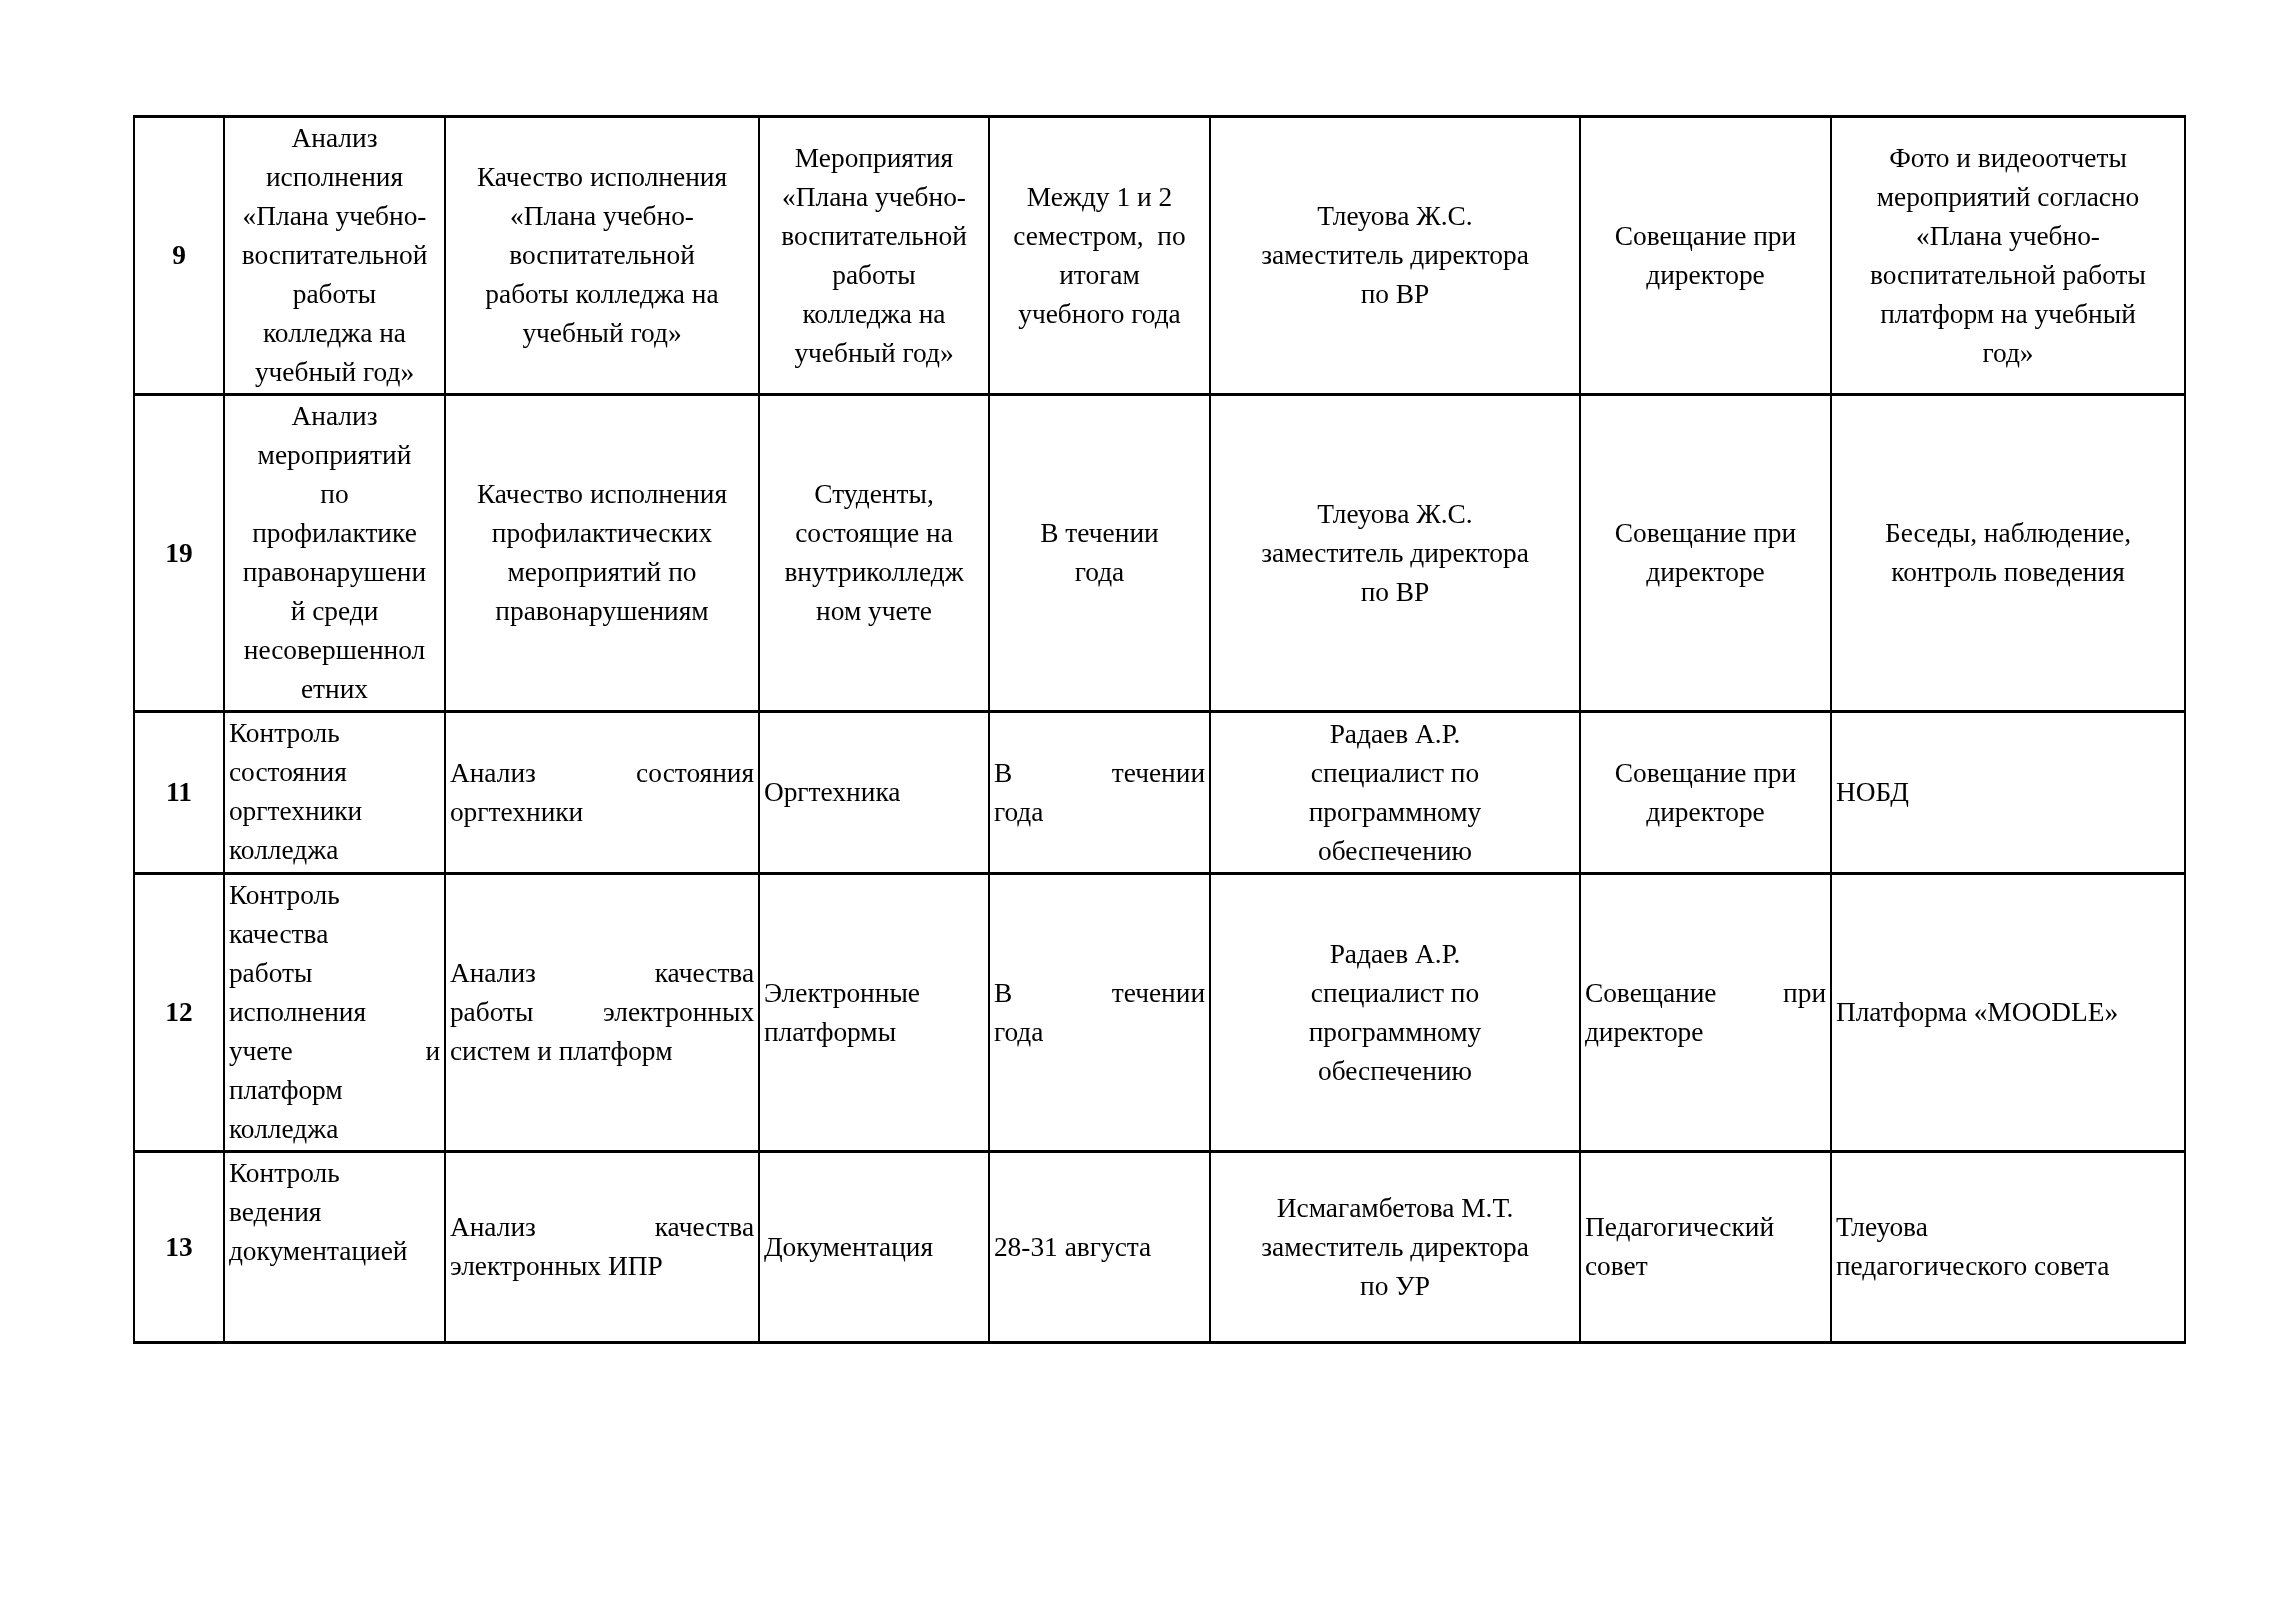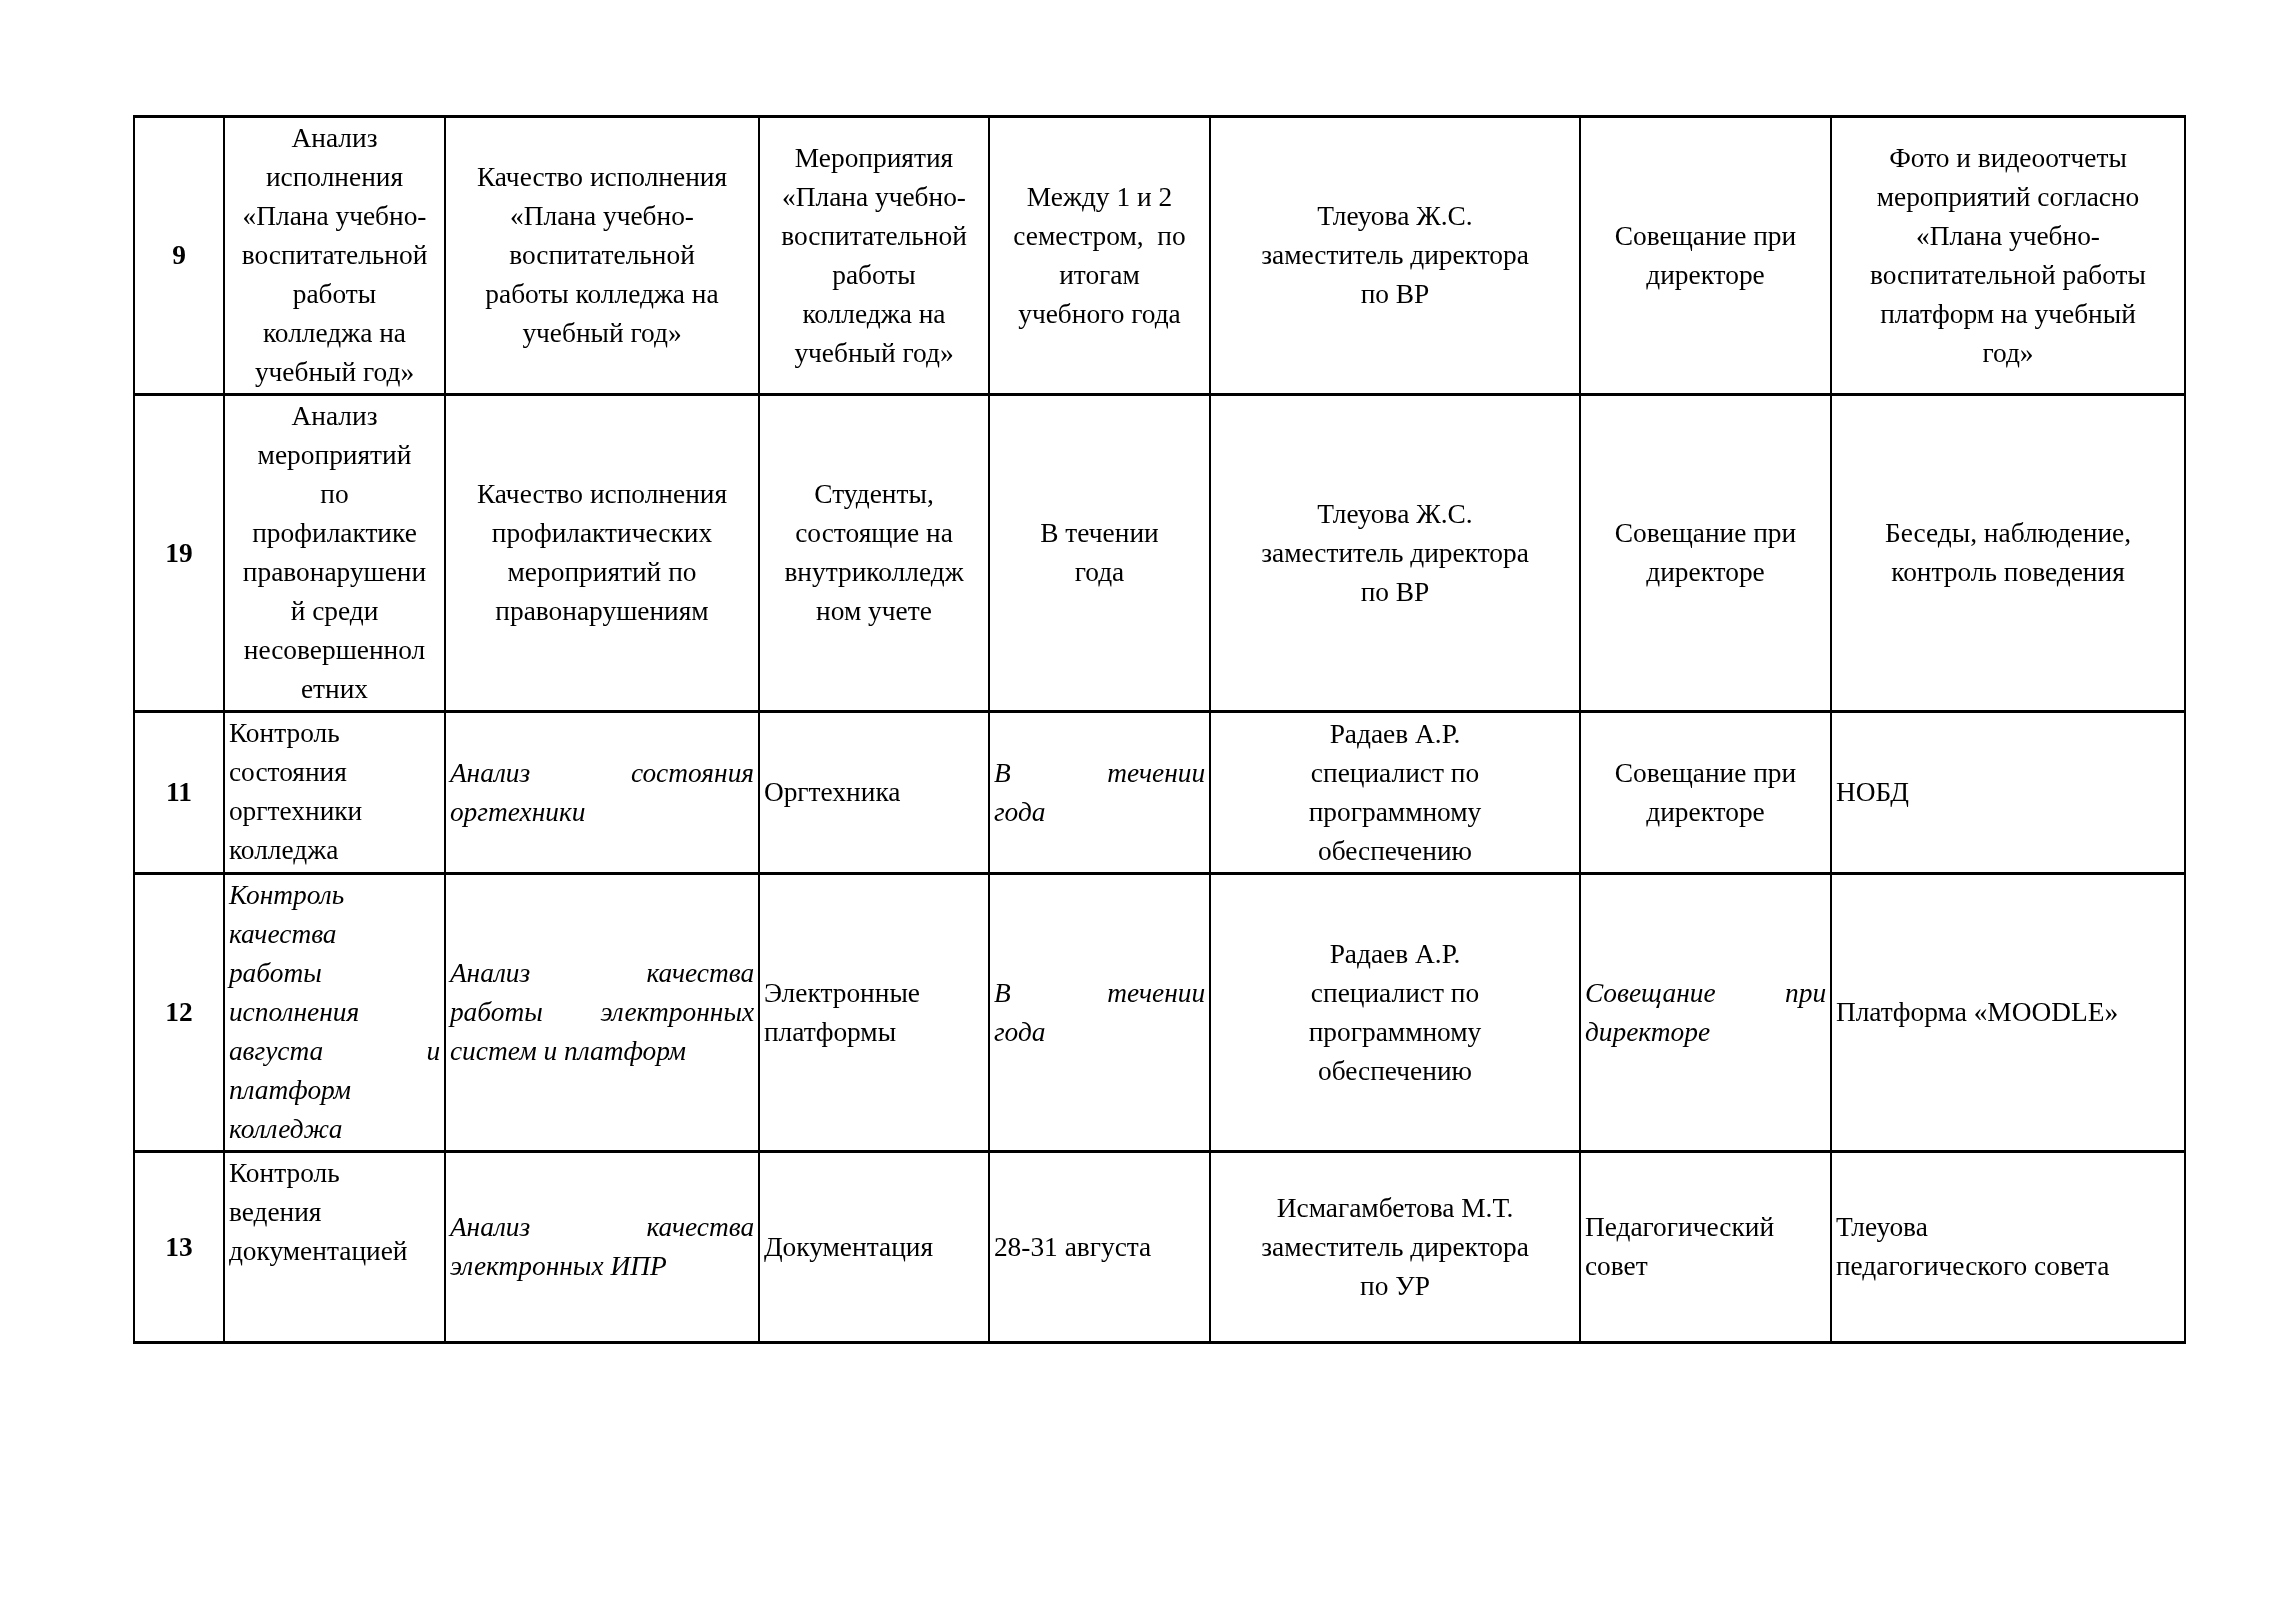--- a/index.html
+++ b/index.html
@@ -49,21 +49,21 @@
   tr.rh11 { height: 162px; }
   tr.rh12 { height: 270px; }
   tr.rh13 { height: 191px; }
 
   td.num { font-weight: bold; text-align: center; white-space: normal; }
   td.tc  { text-align: center; }
   td.tl  { text-align: left; }
   td.vt  { vertical-align: top; }
 
   
-  td.jt { white-space: normal; text-align: left; font-style: italic; }
+  td.jt { white-space: normal; text-align: left; }
   td.jt .jl { text-align: justify; text-align-last: justify; }
   td.jt .ll { text-align: left;    text-align-last: left; }
 </style>
 </head>
 <body>
 
 <div class="page">
   <table class="plan">
     <colgroup>
       <col class="c1">
@@ -167,21 +167,21 @@
       <td class="tl">НОБД</td>
     </tr>
 
     <tr class="rh12">
       <td class="num">12</td>
       <td class="jt vt">
             <div class="jl">Контроль</div>
             <div class="jl">качества</div>
             <div class="jl">работы</div>
             <div class="jl">исполнения</div>
-            <div class="jl">августа и</div>
+            <div class="jl">учете и</div>
             <div class="jl">платформ</div>
             <div class="ll">колледжа</div>
           </td>
       <td class="jt">
             <div class="jl">Анализ качества</div>
             <div class="jl">работы электронных</div>
             <div class="ll">систем и платформ</div>
           </td>
       <td class="tl">Электронные
 платформы</td>

